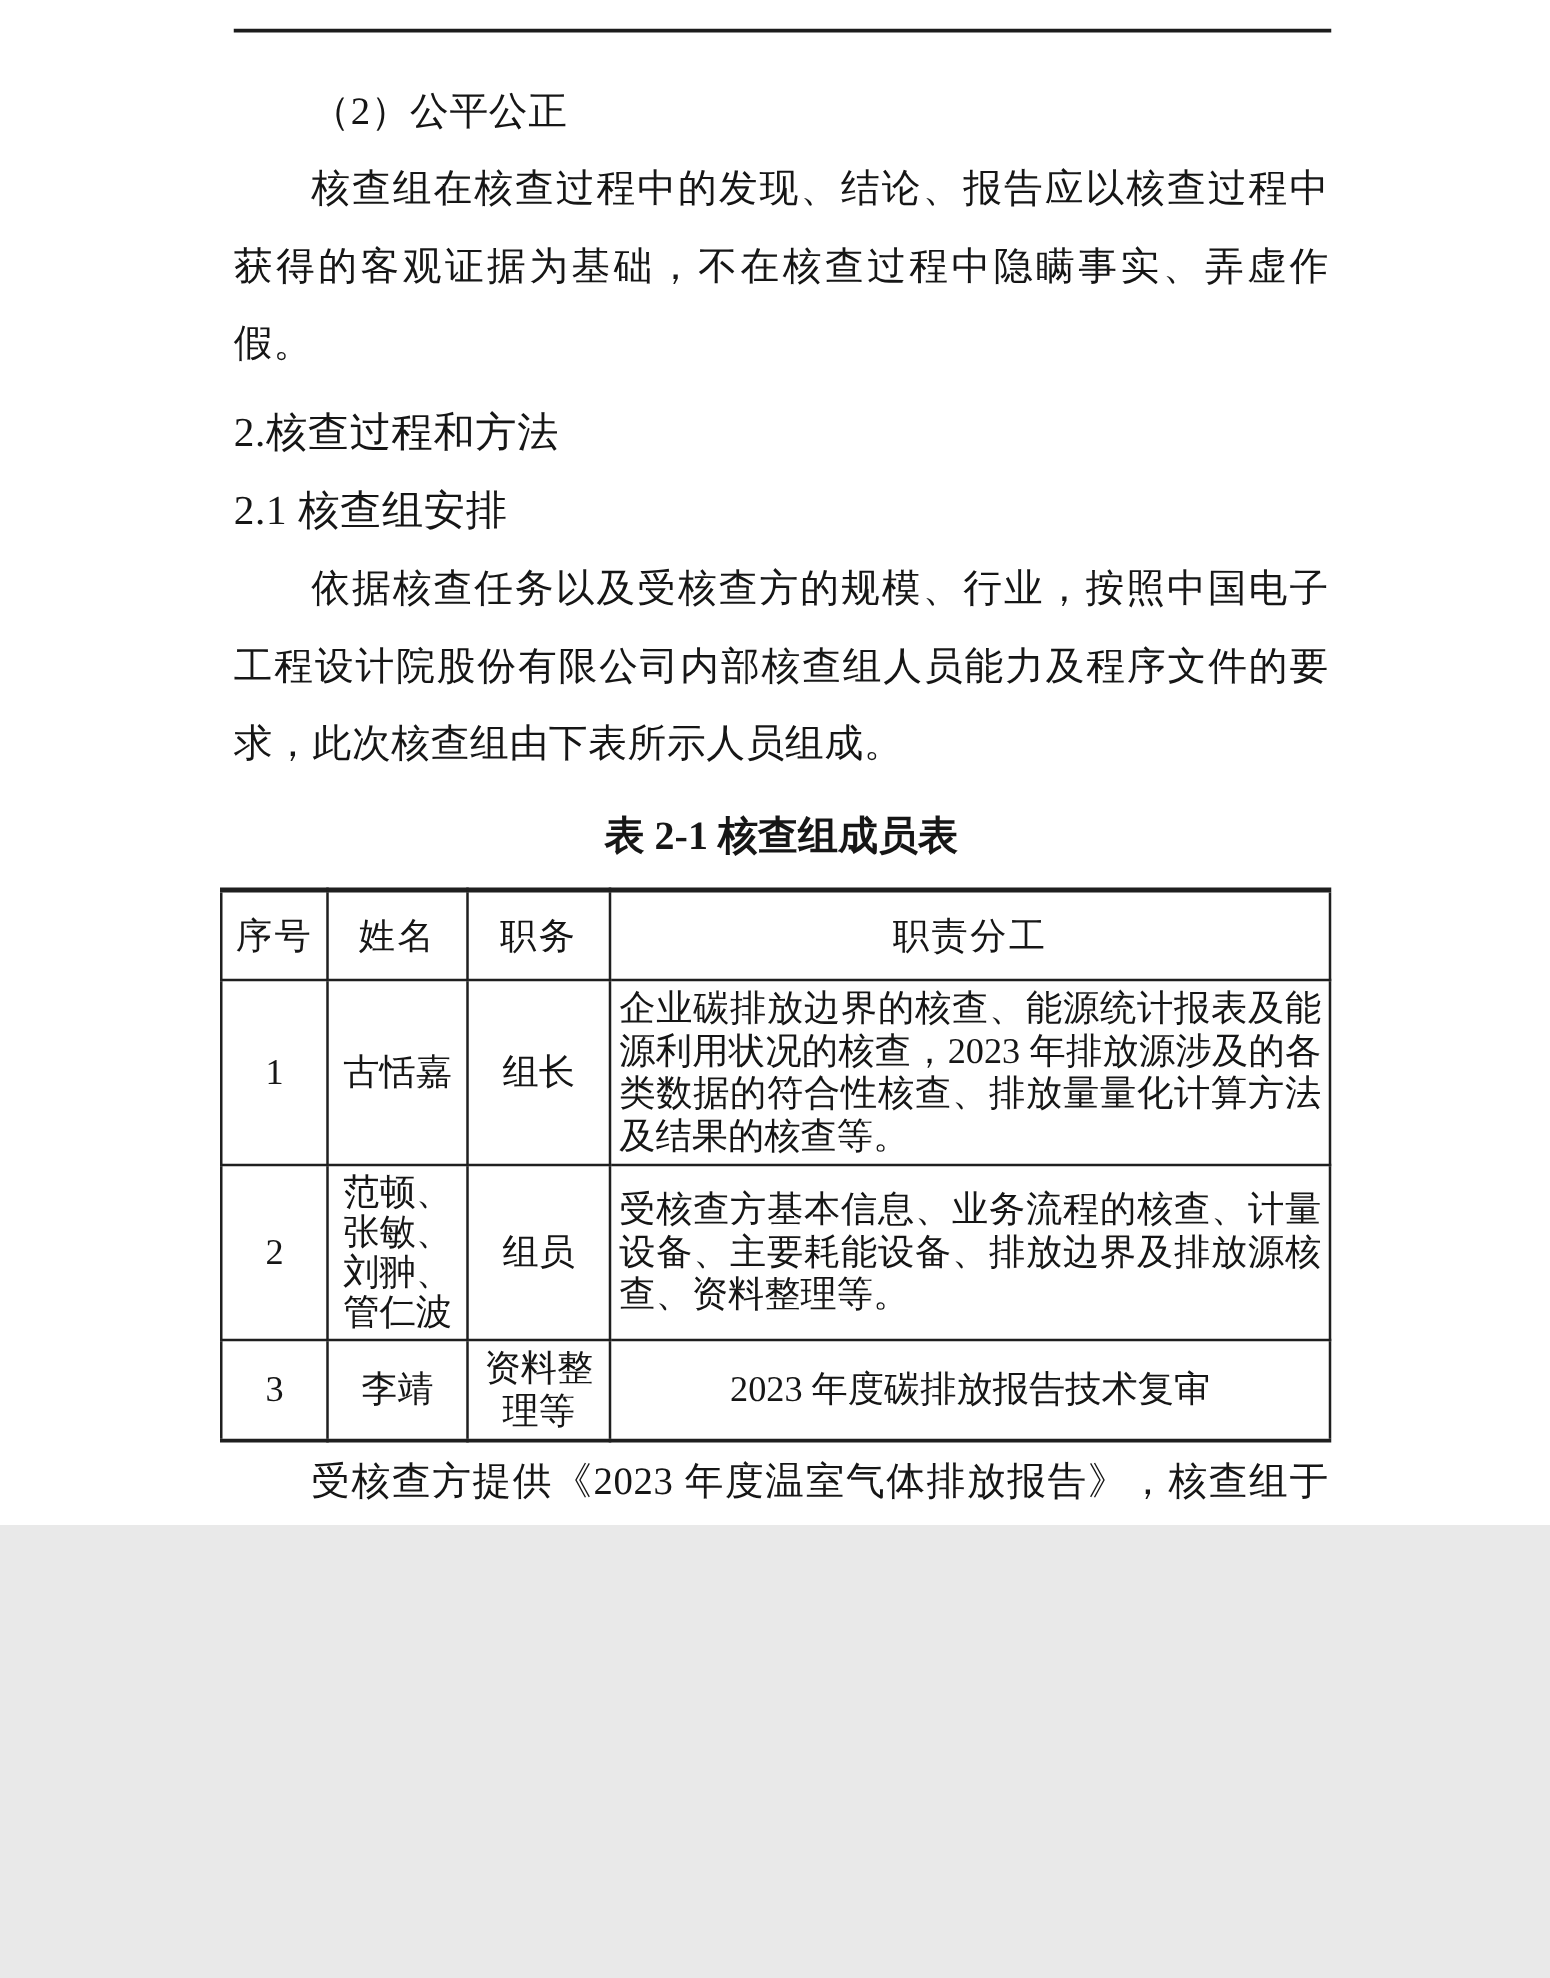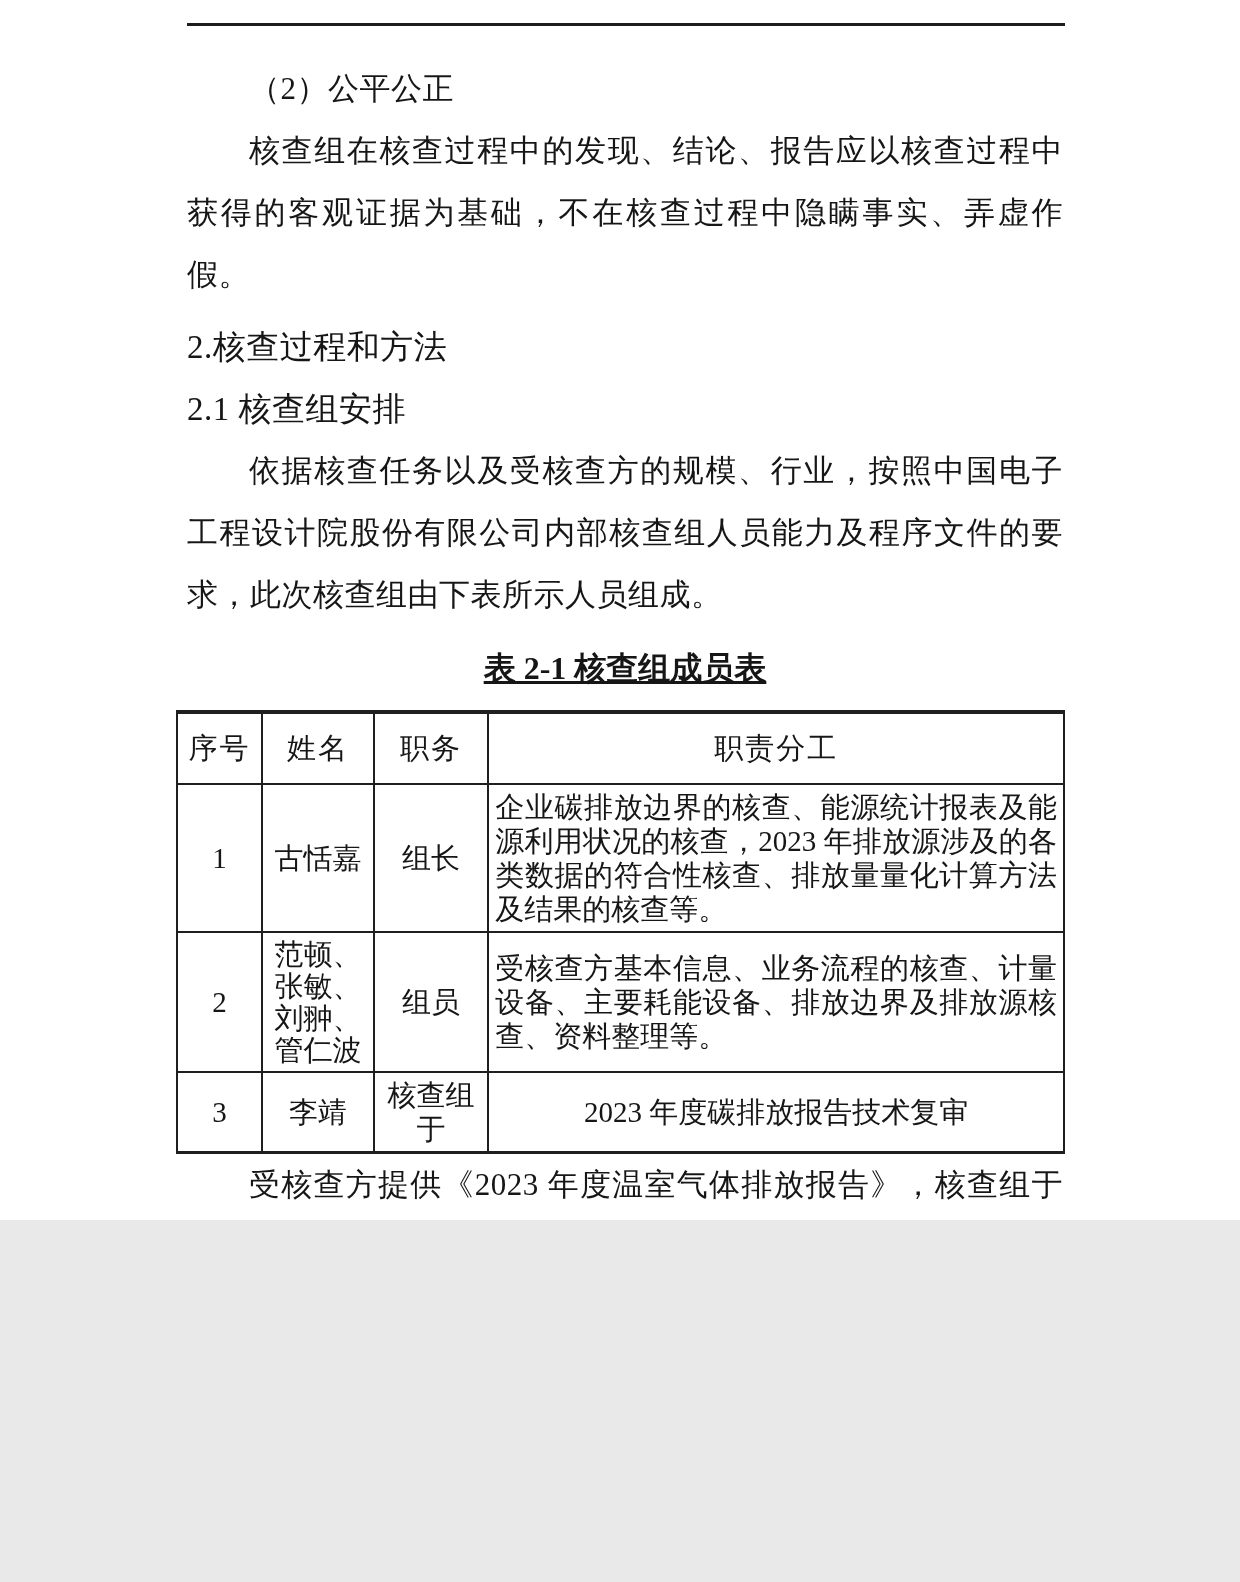--- a/index.html
+++ b/index.html
@@ -30,21 +30,20 @@
   .sec-heading {
     font-size:33px; font-weight:normal;
     line-height:62px;
     letter-spacing:0.5px;
   }
   .sec-heading.gap { margin-top:10px; }
   .table-caption {
     font-size:32px; font-weight:bold;
     line-height:56px; margin-top:14px;
     text-align:center;
-    text-decoration:underline;
   }
   table.members {
     margin-left:-11px; margin-top:14px;
     width:889px;
     border-collapse:collapse;
     table-layout:fixed;
   }
   table.members { border:2px solid #1f1f1f; border-top-width:4px; border-bottom-width:3px; }
   table.members th, table.members td {
     border:2px solid #1f1f1f;
@@ -113,21 +112,21 @@
           <td class="cell-name-multi">范顿、
 张敏、
 刘翀、
 管仁波</td>
           <td class="cell-center">组员</td>
           <td class="cell-duty-left">受核查方基本信息、业务流程的核查、计量设备、主要耗能设备、排放边界及排放源核查、资料整理等。</td>
         </tr>
         <tr>
           <td class="cell-center">3</td>
           <td class="cell-center">李靖</td>
-          <td class="cell-center">核查组于</td>
+          <td class="cell-center">资料整理等</td>
           <td class="cell-duty-center">2023 年度碳排放报告技术复审</td>
         </tr>
       </tbody>
     </table>
 
 
     <p class="para indent">受核查方提供《2023 年度温室气体排放报告》，核查组于 2024 年 1 月 24 日进入现场对企业进行了初步的文审，包括企业简介、工艺流程、组织机构、能源统计报表等。核查组在文件评审过程中确认了受核查方提供的数据信息是完整的，并且识别出了现场访问中需特</p>
   </div>
 
   <div class="page-number">3</div>

